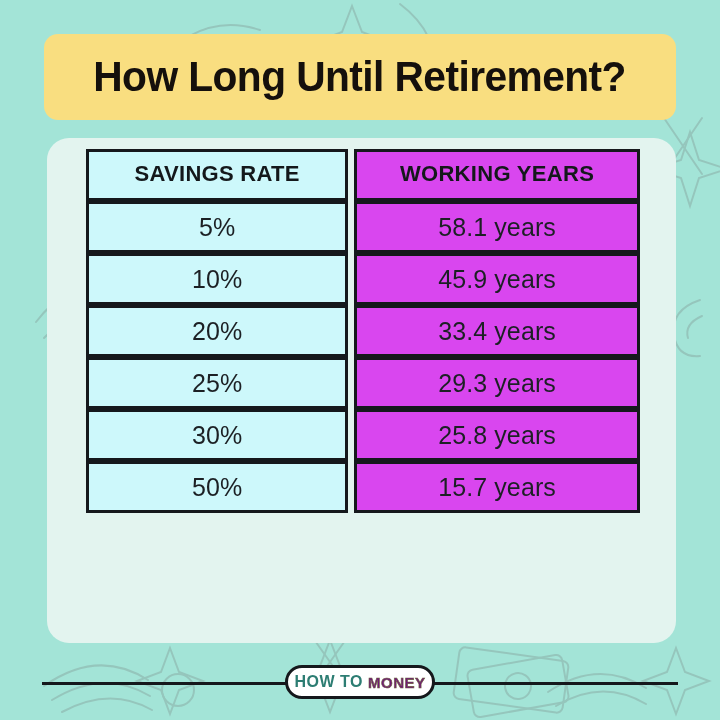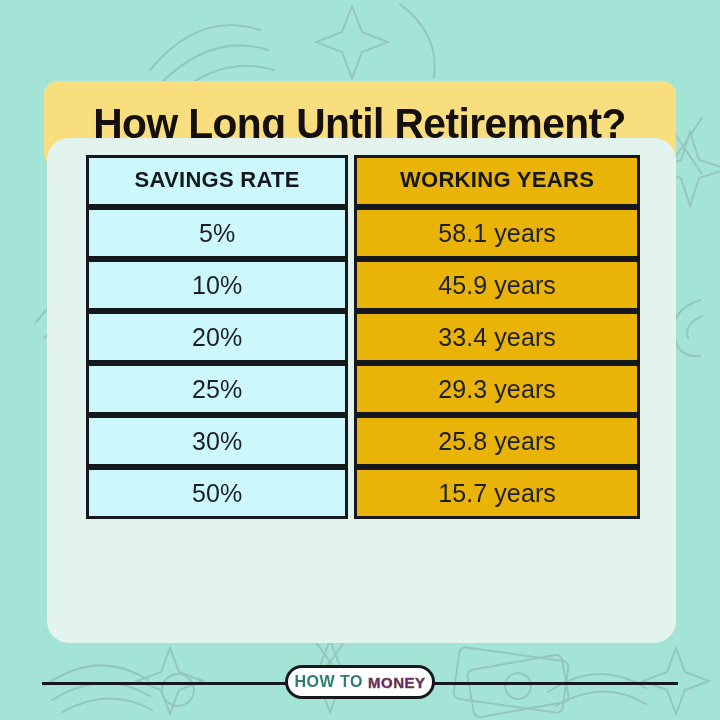--- a/index.html
+++ b/index.html
@@ -20,21 +20,21 @@
     opacity:.33;
   }
 
   
   .title-banner {
     position:absolute;
     left:44px; top:34px;
     width:632px; height:86px;
     background:#f9de80;
     border-radius:14px;
-    display:flex; align-items:center; justify-content:center;margin-top:47px;
+    display:flex; align-items:center; justify-content:center;
   }
   .title-text {
     font-size:42px;
     font-weight:bold;
     color:#15100c;
     letter-spacing:-0.6px;
     white-space:nowrap;
     transform:scaleX(.97);
   }
 
@@ -43,34 +43,34 @@
     position:absolute;
     left:47px; top:138px;
     width:629px; height:505px;
     background:#e3f4ef;
     border-radius:22px;
   }
 
   
   .table {
     position:absolute;
-    left:86px; top:155px;
+    left:86px; top:149px;
     width:554px;
     border-collapse:separate;
     border-spacing:0;
   }
   .table td, .table th {
     height:52px;
     border:3px solid #15181c;
     text-align:center;
     vertical-align:middle;
     padding:0;
   }
   .col-rate  { width:268px; background:#cdf8fb; }
-  .col-years { width:292px; background:#eab308; }
+  .col-years { width:292px; background:#d946ef; }
 
   .table th { padding-bottom:2px; }
   .th-text {
     font-size:22px;
     font-weight:bold;
     color:#14181b;
     letter-spacing:.3px;
   }
   .cell-text {
     font-size:25px;

